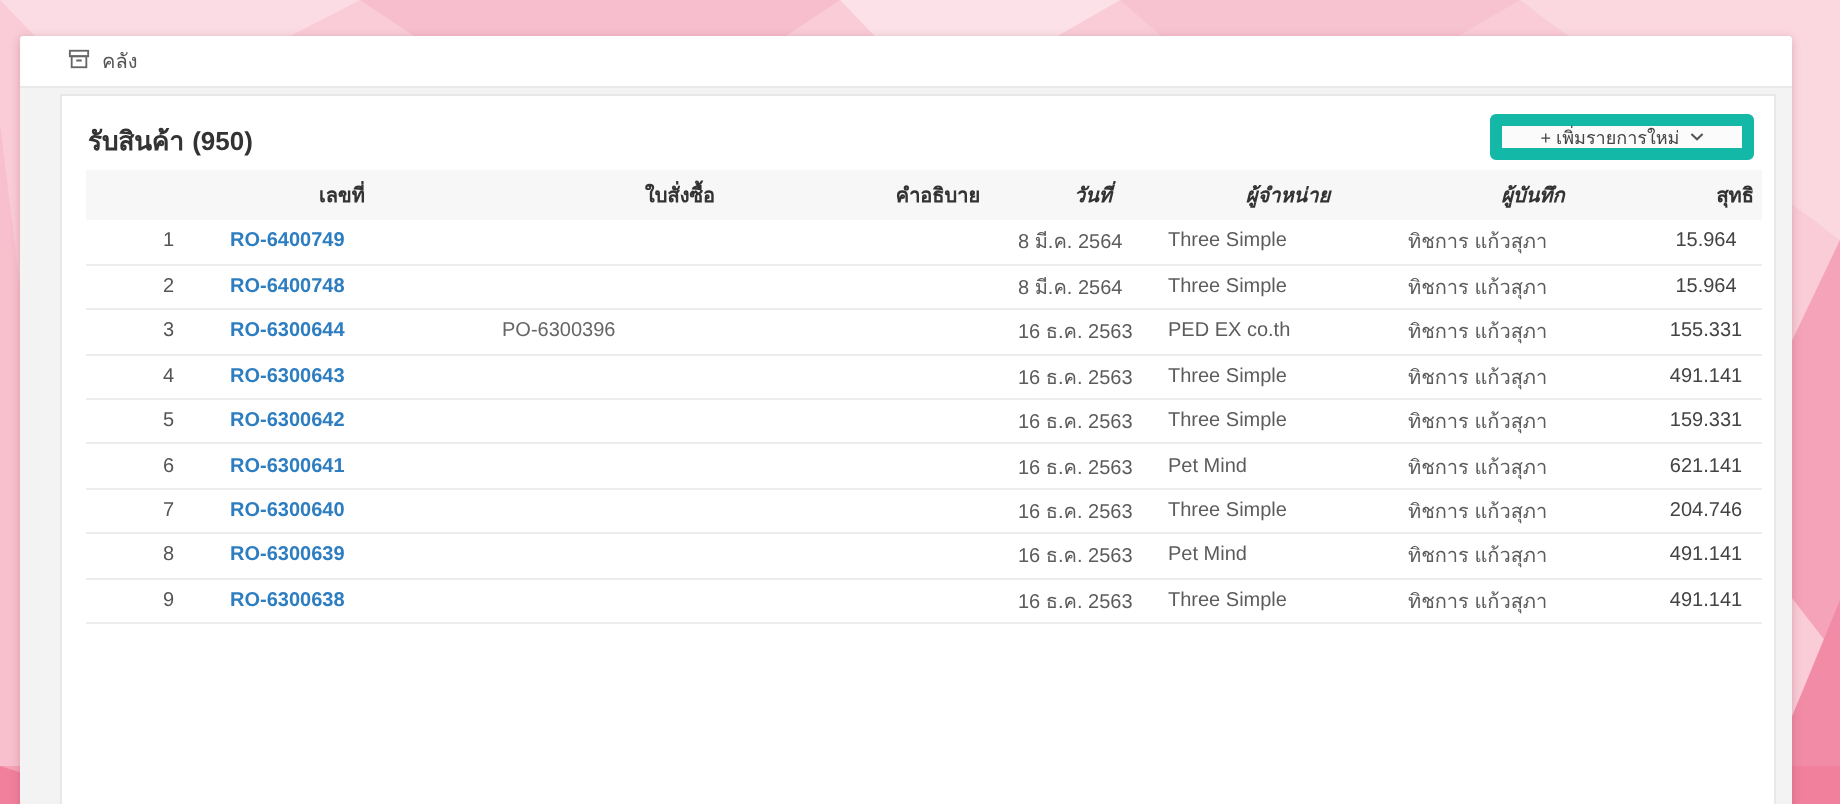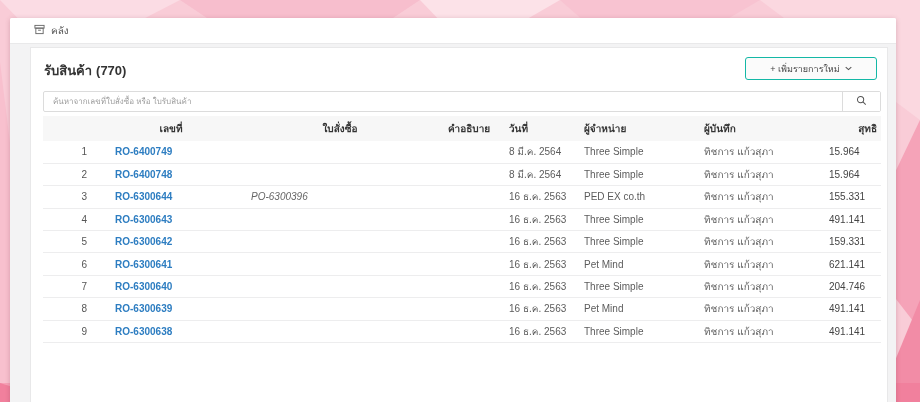--- a/index.html
+++ b/index.html
@@ -25,21 +25,21 @@
   .content { flex:1; background:#f3f3f4; padding:3px 8px 0 20px; overflow:hidden; }
   .card {
     background:#fff; border:1px solid #e8e8e9; border-bottom:none;
     height:100%; position:relative; padding:12px 6px 0 12px;
   }
   .title-row { display:flex; align-items:center; gap:4px; padding-left:1px; }
   .page-title, .page-count { font-size:13px; font-weight:bold; color:#333; }
 
   .add-btn {
     position:absolute; top:9px; right:10px; height:23px; min-width:132px;
-    background:#fbfbfb; border:1px solid #14b8a6; border-radius:3px;
+    background:#fbfbfb; border:6px solid #14b8a6; border-radius:3px;
     font-size:9px; color:#444; display:flex; align-items:center; justify-content:center;
     gap:5px; padding:0 12px; cursor:pointer; font-family:inherit;
   }
   .add-btn svg { display:block; }
 
   .search-row {
     display:flex; margin-top:10px; height:21px; border:1px solid #dcdcdc;
     background:#fff; border-radius:2px; align-items:stretch;
   }
   .search-row input {
@@ -51,33 +51,33 @@
     width:38px; border:none; border-left:1px solid #dcdcdc; background:#fff;
     display:flex; align-items:center; justify-content:center; cursor:pointer;
   }
 
   table { width:100%; border-collapse:collapse; table-layout:fixed; margin-top:4px; font-size:10px; }
   thead th {
     background:#f7f7f7; height:25px; font-weight:bold; color:#333;
     padding:0; white-space:nowrap; overflow:hidden;
   }
   th.c-number, th.c-po, th.c-desc { text-align:center; }
-  th.c-date, th.c-vendor, th.c-recorder { text-align:left; }
+  th.c-date, th.c-vendor, th.c-recorder { text-align:center;font-style:italic; }
   th.c-total { text-align:right; padding-right:4px; }
   tbody td {
     height:22.4px; border-bottom:1px solid #ededee; color:#555;
     white-space:nowrap; overflow:hidden; padding:0;
   }
   td.c-idx { text-align:right; padding-right:4px; color:#555; }
   th.c-idx { background:#f7f7f7; }
   td.c-number { padding-left:24px;margin-top:36px; }
   td.c-number .link { color:#2d7dc1; font-weight:bold; cursor:pointer; }
-  td.c-po { color:#666;font-style:italic; }
+  td.c-po { color:#666; }
   td.c-date, td.c-vendor, td.c-recorder { color:#5c5c5c; }
-  td.c-total { text-align:left; padding-right:4px; color:#444; }
+  td.c-total { text-align:center; padding-right:4px; color:#444; }
 </style>
 </head>
 <body>
 
 <div class="bg">
   <svg width="920" height="402" viewBox="0 0 920 402" preserveAspectRatio="none">
     <rect width="920" height="402" fill="#f9ccd7"></rect>
     <polygon points="0,0 180,0 60,62" fill="#fbdce4"></polygon>
     <polygon points="180,0 420,0 300,80" fill="#f7becd"></polygon>
     <polygon points="420,0 560,0 470,52" fill="#fce2e8"></polygon>
@@ -106,43 +106,32 @@
       </span>
       <span>คลัง</span>
     </div>
   </div>
 
   <div class="content">
     <div class="card">
 
       <div class="title-row">
         <span class="page-title">รับสินค้า</span>
-        <span class="page-count">(770)</span>
+        <span class="page-count">(950)</span>
       </div>
 
       <button class="add-btn">
         <span>+ เพิ่มรายการใหม่</span>
         <span>
           <svg width="7" height="5" viewBox="0 0 8 5" fill="none" stroke="#555" stroke-width="1.2">
             <polyline points="0.8,0.8 4,3.8 7.2,0.8"></polyline>
           </svg>
         </span>
       </button>
 
-      <div class="search-row">
-        <input type="text" value="" placeholder="ค้นหาจากเลขที่ใบสั่งซื้อ หรือ ใบรับสินค้า" style="">
-        <button class="search-btn">
-          <span>
-            <svg width="11" height="11" viewBox="0 0 12 12" fill="none" stroke="#555" stroke-width="1.1">
-              <circle cx="5" cy="5" r="3.4"></circle>
-              <line x1="7.6" y1="7.6" x2="10.6" y2="10.6"></line>
-            </svg>
-          </span>
-        </button>
-      </div>
 
       <table>
         <colgroup>
           <col style="width:48px">
             <col style="width:160px">
             <col style="width:178px">
           <col style="width:80px">
             <col style="width:75px">
             <col style="width:120px">
           <col style="width:125px">

